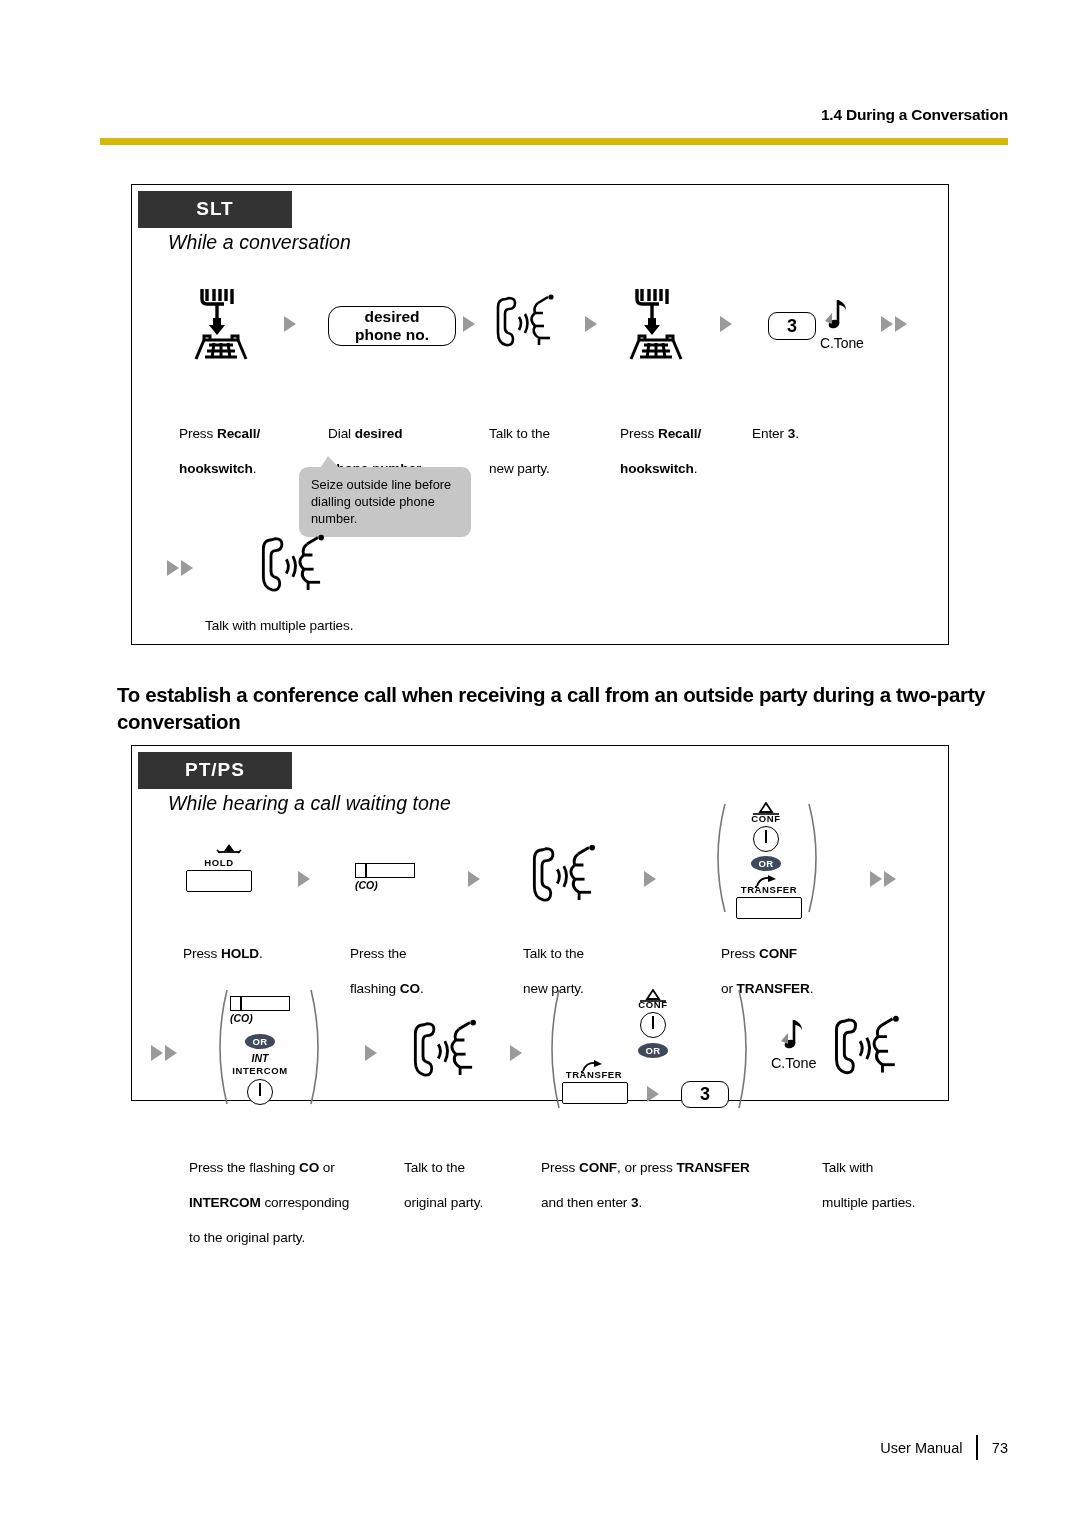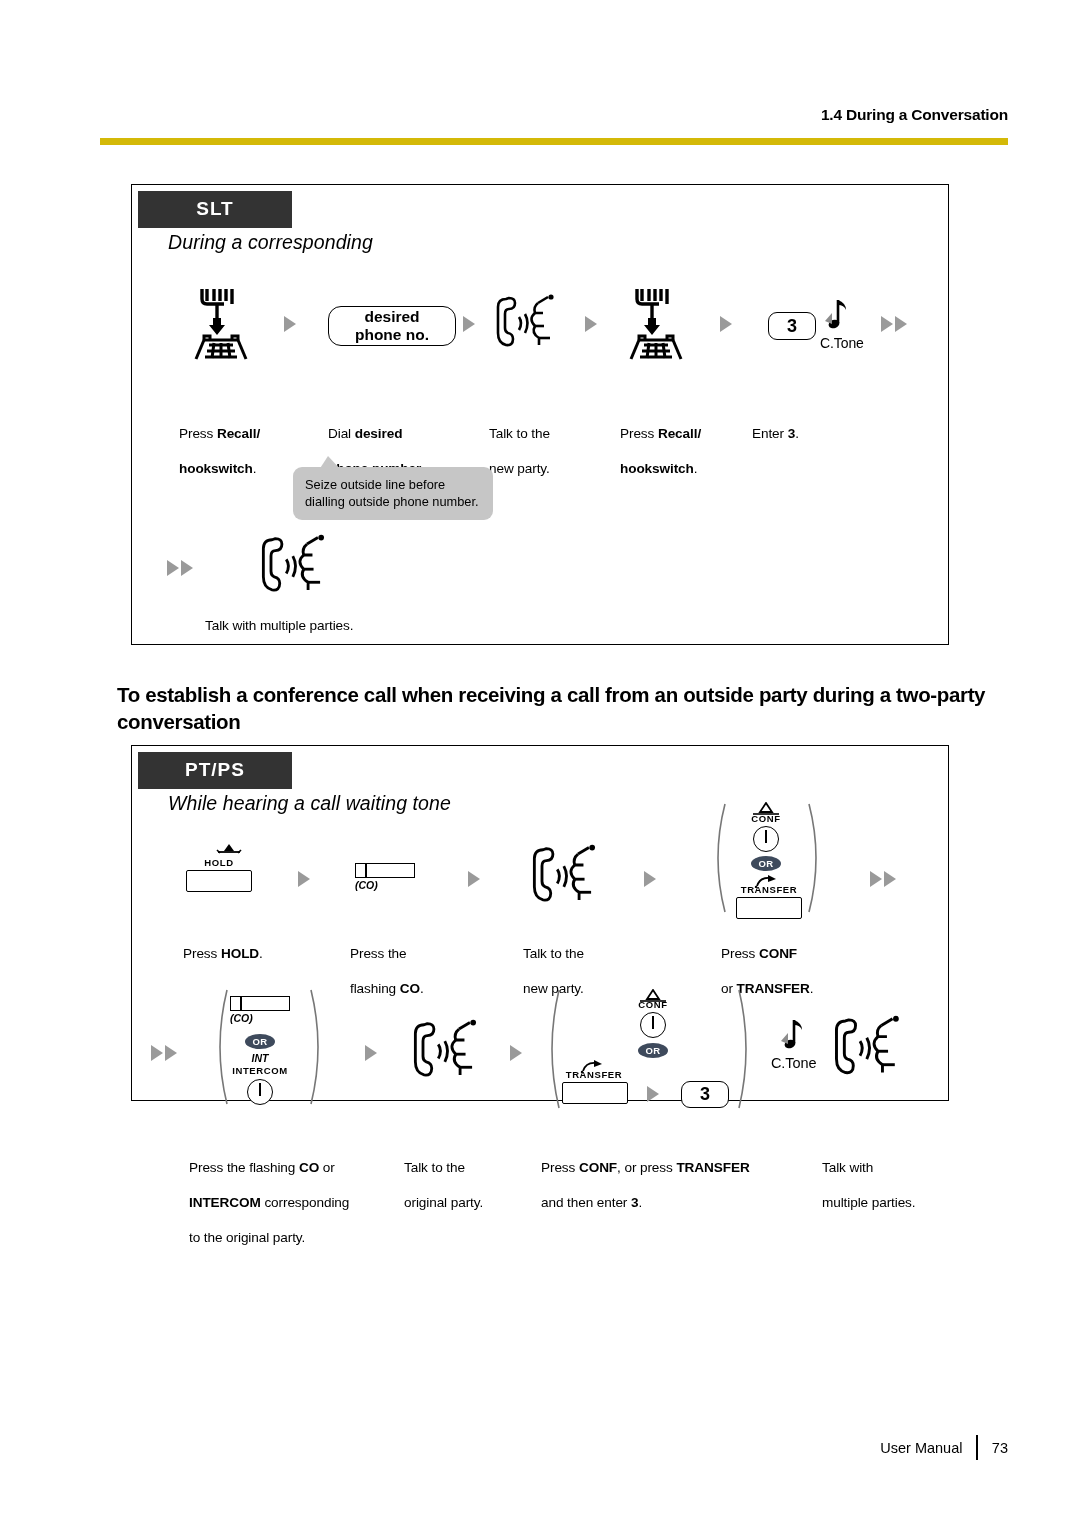--- a/index.html
+++ b/index.html
@@ -165,21 +165,21 @@
 
 <div class="page-header">
   <span class="hdr-text">1.4 During a Conversation</span>
 </div>
 <div class="hdr-rule"></div>
 
 <div class="spec-box" style="left:131px; top:184px; width:818px; height:461px;">
 
   <div class="box-tag">SLT</div>
 
-  <div class="box-subtitle" style="left:36px; top:46px;">During a corresponding</div>
+  <div class="box-subtitle" style="left:36px; top:46px;">While a conversation</div>
 
   <div class="node" style="left:58px; top:100px;">
     <svg width="66" height="76" viewBox="0 0 66 76">
       <g fill="none" stroke="#000" stroke-width="3.4" stroke-linecap="butt">
         <path d="M12 4 L12 14 Q12 19 17 19 L34 19"></path>
         <path d="M17 4 L17 16"></path>
         <path d="M24 4 L24 16"></path>
         <path d="M30 4 L30 16"></path>
         <path d="M36 4 L36 16"></path>
         <path d="M42 4 L42 19"></path>
@@ -289,21 +289,21 @@
   </div>
   <div class="cap" style="left:688px; top:150px; font-size:14px;">C.Tone</div>
   <div class="cap" style="left:620px; top:222px; width:130px;">
     <span>Enter </span><b>3</b><span>.</span>
   </div>
 
   <div class="arrow" style="left:749px; top:131px;"></div>
   <div class="arrow" style="left:763px; top:131px;"></div>
 
   <div class="bubble-tail" style="left:185px; top:271px;"></div>
-  <div class="bubble" style="left:161px; top:282px; width:200px;">
+  <div class="bubble" style="left:167px; top:282px; width:172px;">
     <div>Seize outside line before</div>
     <div>dialling outside phone number.</div>
   </div>
 
   <div class="arrow" style="left:35px; top:375px;"></div>
   <div class="arrow" style="left:49px; top:375px;"></div>
   <div class="node" style="left:127px; top:348px;">
     <svg width="72" height="68" viewBox="0 0 66 62">
       <g fill="none" stroke="#000" stroke-width="2.6" stroke-linejoin="round">
         <path d="M12 6 Q4 6 4 14 L4 40 Q4 50 12 52 Q19 53 19 46 Q19 41 14 40 Q11 39 11 35 L11 21 Q11 16 15 16 Q21 16 21 10 Q21 5 15 5 Z"></path>

